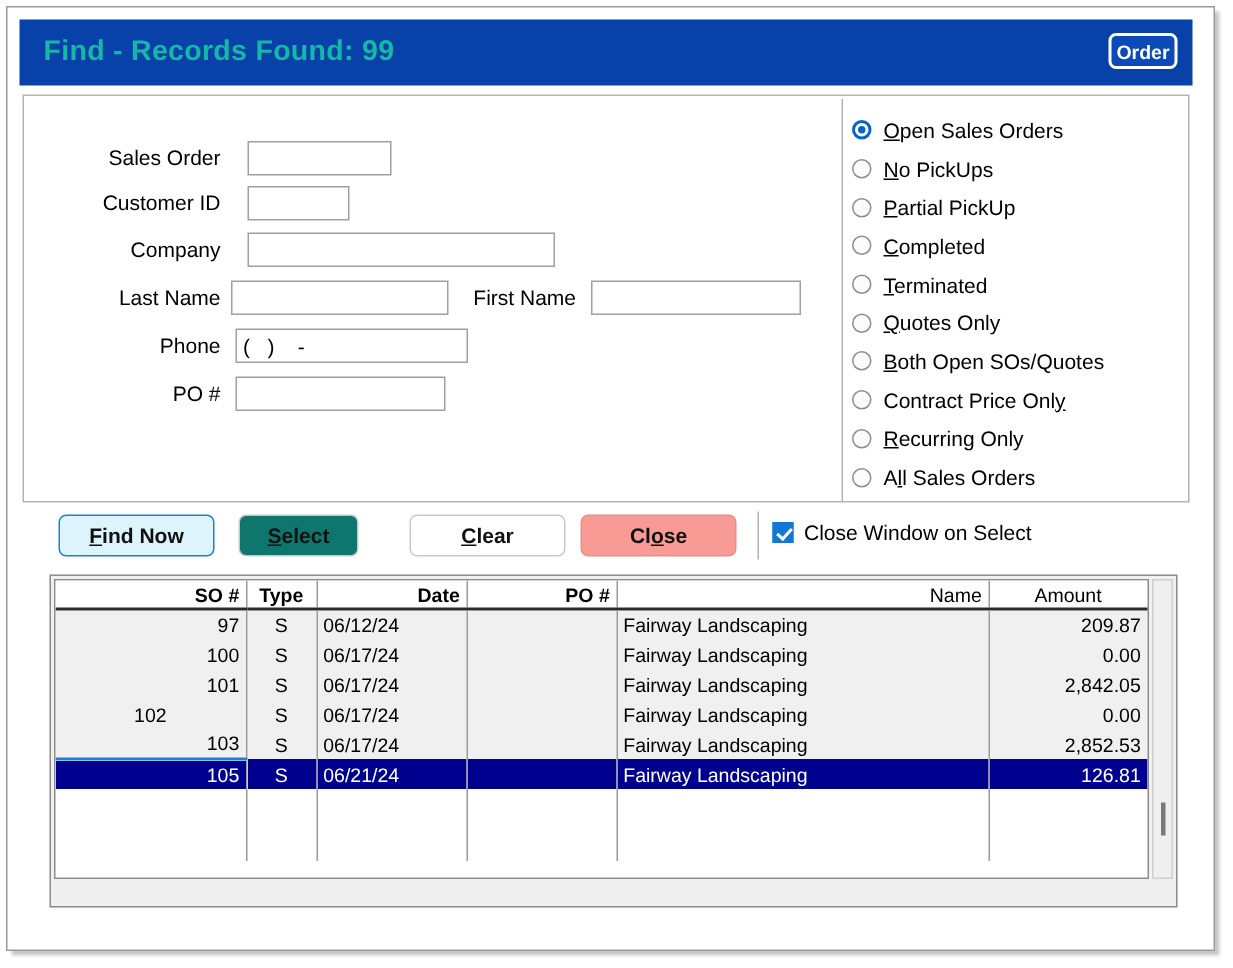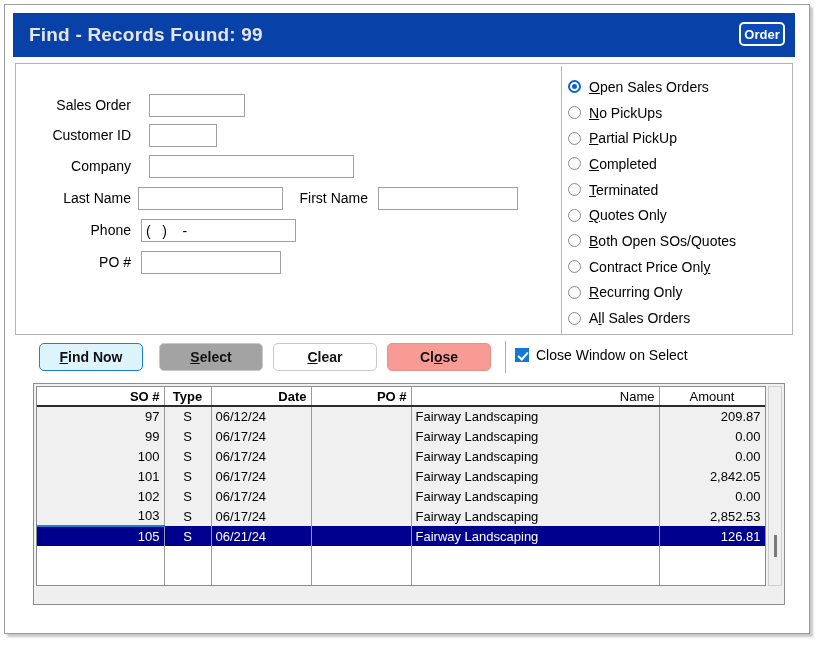--- a/index.html
+++ b/index.html
@@ -34,21 +34,21 @@
     top: 8px;
     width: 782px;
     height: 44px;
     background: #0841a8;
     box-sizing: border-box;
   }
   .titlebar-text {
     position: absolute;
     left: 16px;
     top: 11px;
-    color: #e5e5e5;
+    color: #14b8a6;
     font-size: 19px;
     font-weight: bold;
     letter-spacing: 0.2px;
     white-space: nowrap;
   }
   .help-button {
     position: absolute;
     right: 10px;
     top: 9px;
     width: 46px;
@@ -81,21 +81,21 @@
     left: 545px;
     top: 2px;
     width: 1px;
     height: 268px;
     background: #b6b6b6;
   }
 
   
   .form-area {
     position: absolute;
-    left: 0;
+    left: 16px;
     top: 0;
     width: 540px;
     height: 270px;
   }
   .form-row {
     position: absolute;
     left: 0;
     height: 26px;
   }
   .form-label {
@@ -185,21 +185,21 @@
     font-weight: bold;
     color: #111111;
     text-align: center;
     line-height: 26px;
     box-sizing: border-box;
     cursor: pointer;
     white-space: nowrap;
   }
   .btn .acc { text-decoration: underline; }
   .btn-find  { left: 24px;  width: 104px; background: #ddf4fd; border: 1px solid #1d7fd6; }
-  .btn-select{ left: 144px; width: 104px; background: #a3a3a3; border: 1px solid #c9c9c9; }
+  .btn-select{ left: 144px; width: 80px; background: #0f766e; border: 1px solid #c9c9c9; }
   .btn-clear { left: 258px; width: 104px; background: #ffffff; border: 1px solid #c9c9c9; }
   .btn-close { left: 372px; width: 104px; background: #f99b95; border: 1px solid #e79089; }
 
   .bar-divider {
     position: absolute;
     left: 490px;
     top: -2px;
     width: 1px;
     height: 32px;
     background: #b0b0b0;
@@ -446,45 +446,37 @@
         <tbody id="grid-body">
             <tr class="data">
               <td class="c-right" style="width: 127px;">97</td>
               <td class="c-center" style="width: 47px;">S</td>
               <td class="c-left" style="width: 100px;">06/12/24</td>
               <td class="c-left" style="width: 100px;"></td>
               <td class="c-left" style="width: 248px;">Fairway Landscaping</td>
               <td class="c-right" style="width: 106px; padding-left: 25px;">209.87</td>
             </tr>
             <tr class="data">
-              <td class="c-right" style="width: 127px;">99</td>
-              <td class="c-center" style="width: 47px;">S</td>
-              <td class="c-left" style="width: 100px;">06/17/24</td>
-              <td class="c-left" style="width: 100px;"></td>
-              <td class="c-left" style="width: 248px;">Fairway Landscaping</td>
-              <td class="c-right" style="width: 106px;">0.00</td>
-            </tr>
-            <tr class="data">
               <td class="c-right" style="width: 127px;">100</td>
               <td class="c-center" style="width: 47px;">S</td>
               <td class="c-left" style="width: 100px;">06/17/24</td>
               <td class="c-left" style="width: 100px;"></td>
               <td class="c-left" style="width: 248px;">Fairway Landscaping</td>
               <td class="c-right" style="width: 106px;">0.00</td>
             </tr>
             <tr class="data">
               <td class="c-right" style="width: 127px;">101</td>
               <td class="c-center" style="width: 47px;">S</td>
               <td class="c-left" style="width: 100px;">06/17/24</td>
               <td class="c-left" style="width: 100px;"></td>
               <td class="c-left" style="width: 248px;">Fairway Landscaping</td>
               <td class="c-right" style="width: 106px;">2,842.05</td>
             </tr>
             <tr class="data">
-              <td class="c-right" style="width: 127px;">102</td>
+              <td class="c-right" style="width: 127px; text-align: center;">102</td>
               <td class="c-center" style="width: 47px;">S</td>
               <td class="c-left" style="width: 100px;">06/17/24</td>
               <td class="c-left" style="width: 100px;"></td>
               <td class="c-left" style="width: 248px;">Fairway Landscaping</td>
               <td class="c-right" style="width: 106px;">0.00</td>
             </tr>
             <tr class="data">
               <td class="c-right" style="width: 127px;">103</td>
               <td class="c-center" style="width: 47px;">S</td>
               <td class="c-left" style="width: 100px;">06/17/24</td>

